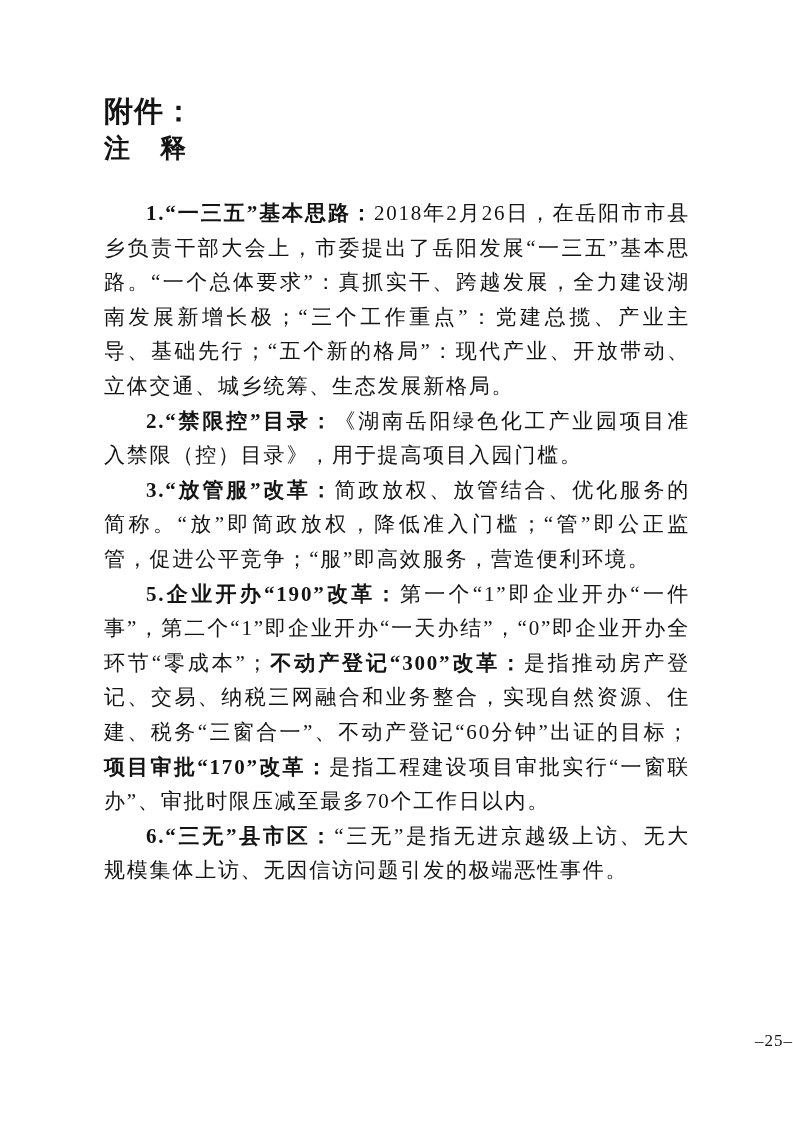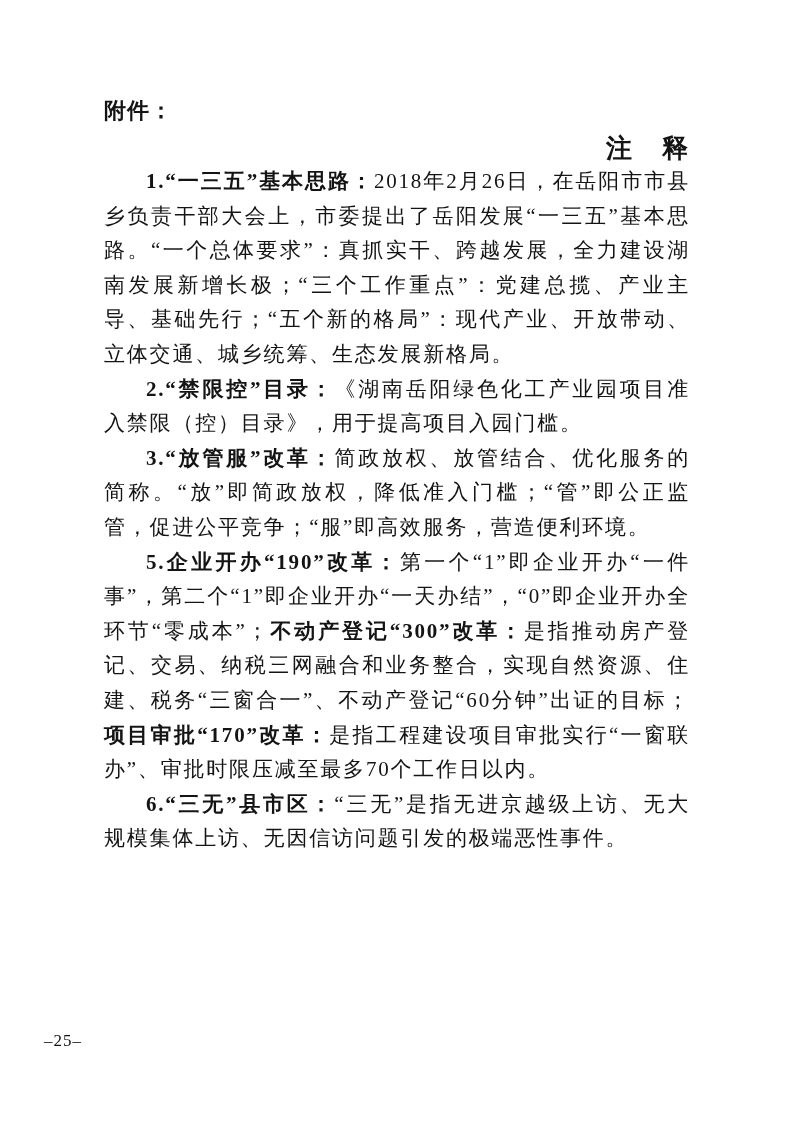--- a/index.html
+++ b/index.html
@@ -18,54 +18,55 @@
     overflow: hidden;
     box-sizing: border-box;
   }
   .content {
     padding: 96px 103px 0 104px;
     box-sizing: border-box;
   }
   .attachment-label {
     font-family: "Liberation Sans", "DejaVu Sans", sans-serif;
     font-weight: bold;
-    font-size: 22px;
+    font-size: 29px;
     line-height: 30px;
     letter-spacing: 1px;
   }
   .doc-title {
     margin: 6px 0 0 0;
     font-family: "Liberation Sans", "DejaVu Sans", sans-serif;
     font-weight: bold;
     font-size: 26px;
     line-height: 32px;
-    text-align: right;
+    text-align: left;
     letter-spacing: 2px;
   }
   .doc-body {
+    margin-top: 32px;
     font-family: Liberation Serif, serif;
   }
   .para {
     margin: 0;
     font-size: 21px;
     line-height: 34.6px;
     letter-spacing: 1.8px;
     text-align: justify;
     text-justify: inter-ideograph;
     text-indent: 2em;
     word-break: break-all;
   }
   .seg { font-weight: normal; }
   .seg.bold { font-weight: bold; }
   .page-number {
     position: absolute;
     left: 0;
     right: 0;
     top: 1030px;
-    text-align: left;
+    text-align: right;
     font-size: 17px;
     line-height: 22px;
     letter-spacing: 1px;
     font-family: "Liberation Serif", "DejaVu Serif", serif;
     padding-left: 44px;
   }
 </style>
 </head>
 <body>
 

